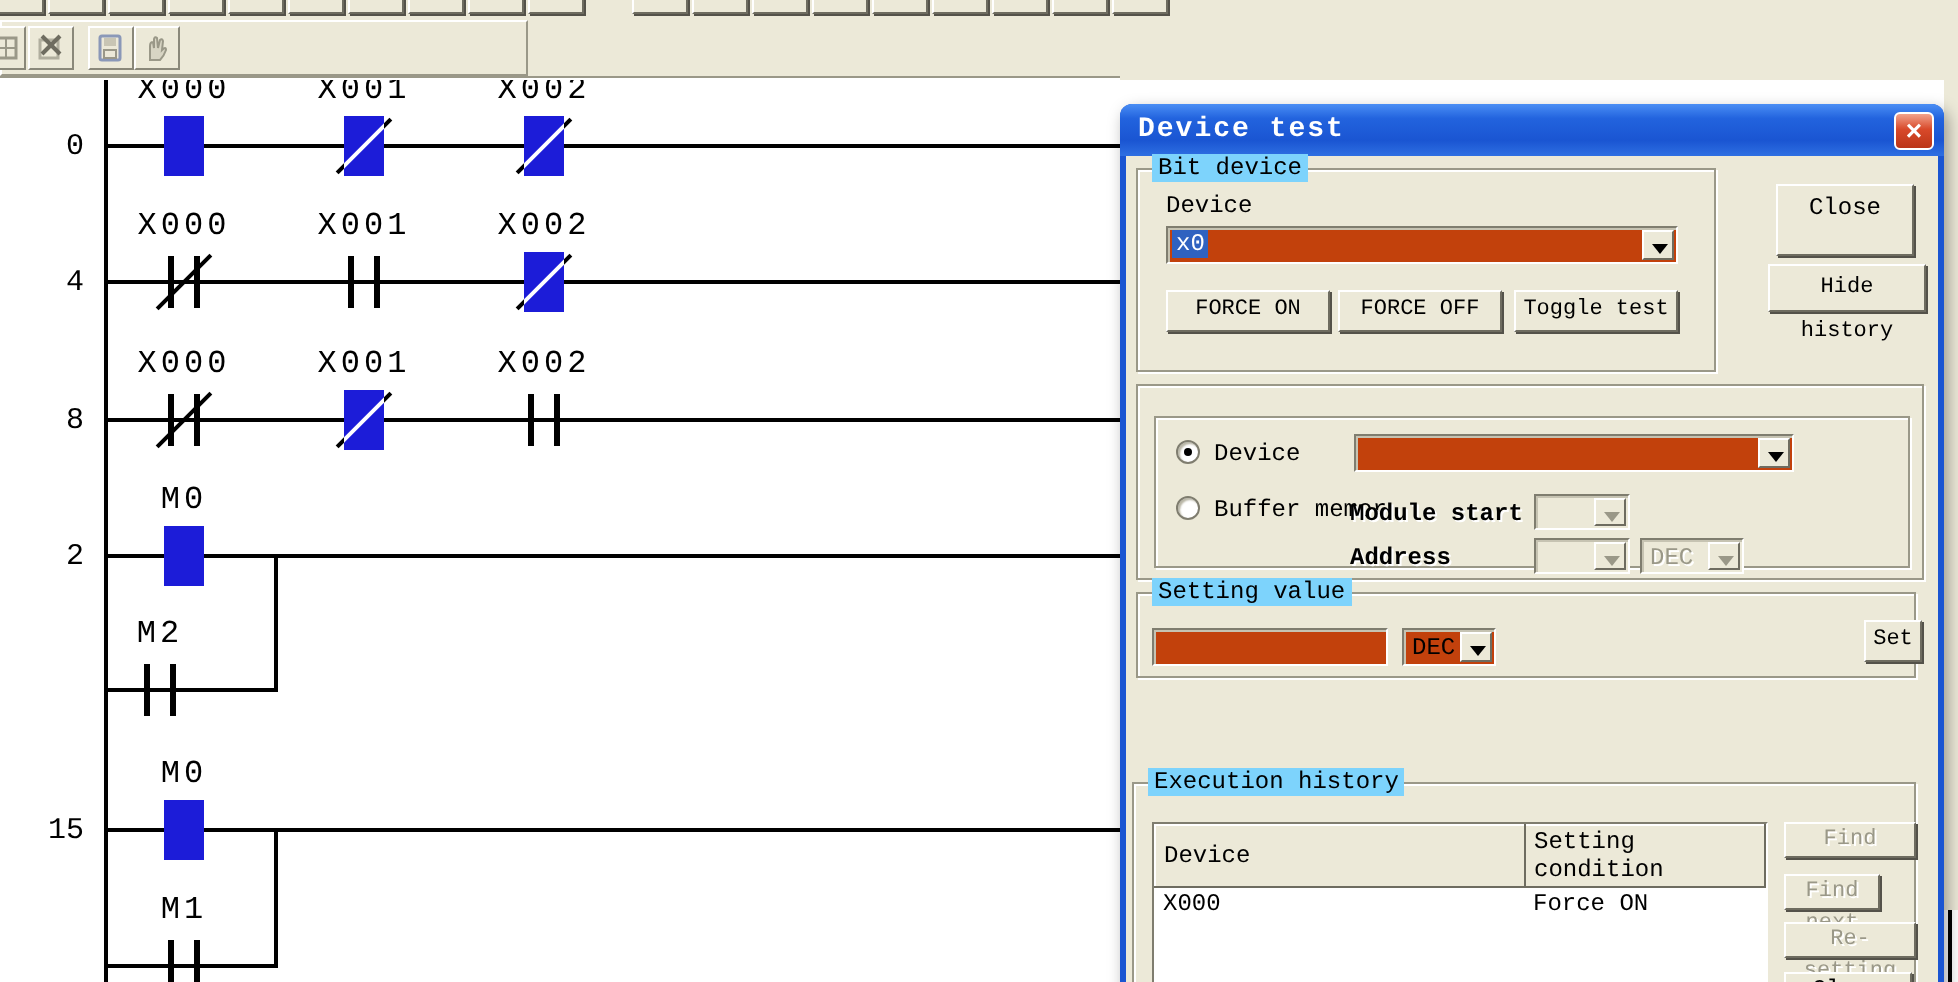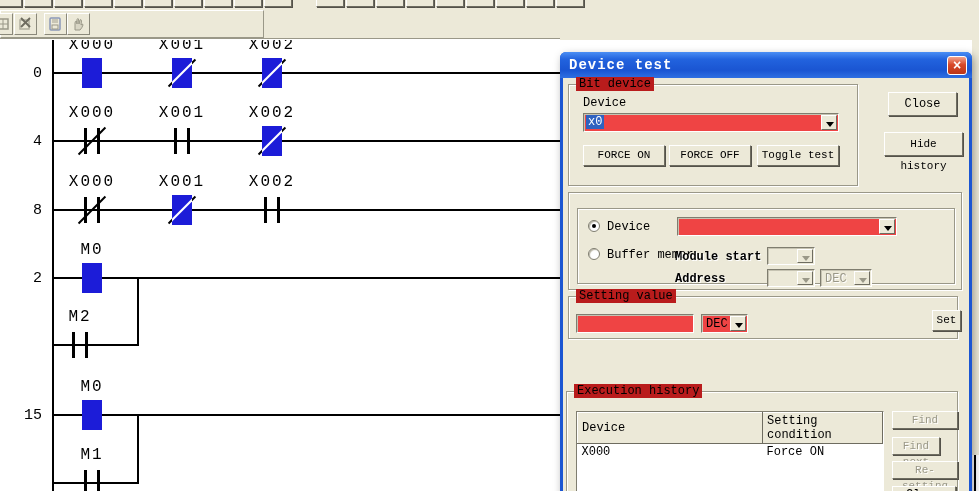--- a/index.html
+++ b/index.html
@@ -43,31 +43,31 @@
          box-shadow:2px 3px 8px rgba(0,0,0,.35);margin-top:34px; }
   #dlg-title { position:absolute; left:0; top:0; right:0; height:26px; border-radius:6px 6px 0 0;
          background:linear-gradient(180deg,#4a8ef4 0%,#2263de 28%,#1a55d2 70%,#2e6fe2 100%); }
   #dlg-title .t { position:absolute; left:9px; top:5px; font:bold 14px "Liberation Mono",monospace; color:#fff; letter-spacing:1px; }
   #dlg-close { position:absolute; right:5px; top:4px; width:20px; height:19px; border-radius:3px;
          background:linear-gradient(#f2a38c,#d8492a 45%,#bb3517); border:1px solid #fff;
          color:#fff; font:bold 14px "Liberation Sans",sans-serif; text-align:center; line-height:16px; cursor:pointer; }
   #dlg-body { position:relative; width:406px; height:442px; background:#ece9d8; }
 
   .grp { position:absolute; border:1px solid #9a9888; box-shadow:inset 1px 1px 0 #fff, 1px 1px 0 #fff; }
-  .grp > .legend { position:absolute; top:-8px; left:7px; background:#b91c1c; padding:0 3px;
+  .grp > .legend { position:absolute; top:-8px; left:7px; background:#7dd3fc; padding:0 3px;
          font:12px "Liberation Mono",monospace; color:#000; white-space:nowrap; }
   .lbl { position:absolute; font:12px "Liberation Mono",monospace; color:#000; white-space:nowrap; }
   .lbl.dis { color:#000000; text-shadow:1px 1px 0 #fff;font-weight:bold; }
 
   .btn { position:absolute; background:#ece9d8; border:1px solid; border-color:#fff #6e6c60 #6e6c60 #fff;
          box-shadow:1px 1px 0 #54524a; font:12px "Liberation Mono",monospace; color:#000;
          text-align:center; cursor:pointer; }
   .btn.dis { color:#9a9888; text-shadow:1px 1px 0 #fff; cursor:default; }
 
-  .field { position:absolute; background:#ef4444; border:1px solid; border-color:#7f7d6f #fff #fff #7f7d6f;
+  .field { position:absolute; background:#c2410c; border:1px solid; border-color:#7f7d6f #fff #fff #7f7d6f;
            box-shadow:inset 1px 1px 0 #c6c3b2; font:12px "Liberation Mono",monospace; }
   .field.dis { background:#ece9d8; }
   .combo-arrow { position:absolute; right:1px; top:1px; bottom:1px; width:16px; background:#ece9d8;
            border:1px solid; border-color:#fff #6e6c60 #6e6c60 #fff; cursor:pointer; }
   .combo-arrow::after { content:""; position:absolute; left:4px; top:6px; border:4px solid transparent; border-top:5px solid #000; }
   .combo-arrow.dis::after { border-top-color:#9a9888; }
   .sel-val { display:inline-block; margin:1px 0 0 2px; padding:0 2px; background:#2f62c0; color:#fff; font:12px "Liberation Mono",monospace; }
   .combo-val { display:inline-block; margin:2px 0 0 4px; font:12px "Liberation Mono",monospace; color:#000; }
 
   .radio { position:absolute; width:12px; height:12px; border-radius:50%; background:#fff;
@@ -268,21 +268,21 @@
         <div class="lbl" style="left:14px;top:11px">Device</div>
         <div class="field" style="left:14px;top:28px;width:256px;height:19px">
           <span class="sel-val">x0</span>
           <div class="combo-arrow"></div>
         </div>
         <div class="btn" style="left:14px;top:60px;width:82px;height:21px;line-height:19px;font-size:11px">FORCE ON</div>
         <div class="btn" style="left:100px;top:60px;width:82px;height:21px;line-height:19px;font-size:11px">FORCE OFF</div>
         <div class="btn" style="left:188px;top:60px;width:82px;height:21px;line-height:19px;font-size:11px">Toggle test</div>
       </div>
 
-      <div class="btn" style="left:325px;top:14px;width:69px;height:24px;line-height:22px">Close</div>
+      <div class="btn" style="left:325px;top:14px;width:69px;height:36px;line-height:22px">Close</div>
       <div class="btn" style="left:321px;top:54px;width:79px;height:24px;line-height:22px;font-size:11px">Hide history</div>
 
       <div class="grp" style="left:5px;top:114px;width:394px;height:98px">
         <div class="panel" style="left:8px;top:15px;width:378px;height:76px">
           <div class="radio sel" style="left:10px;top:11px"></div>
           <div class="lbl" style="left:29px;top:11px">Device</div>
           <div class="field" style="left:99px;top:8px;width:220px;height:19px">
             <div class="combo-arrow"></div>
           </div>
           <div class="radio" style="left:10px;top:39px"></div>

